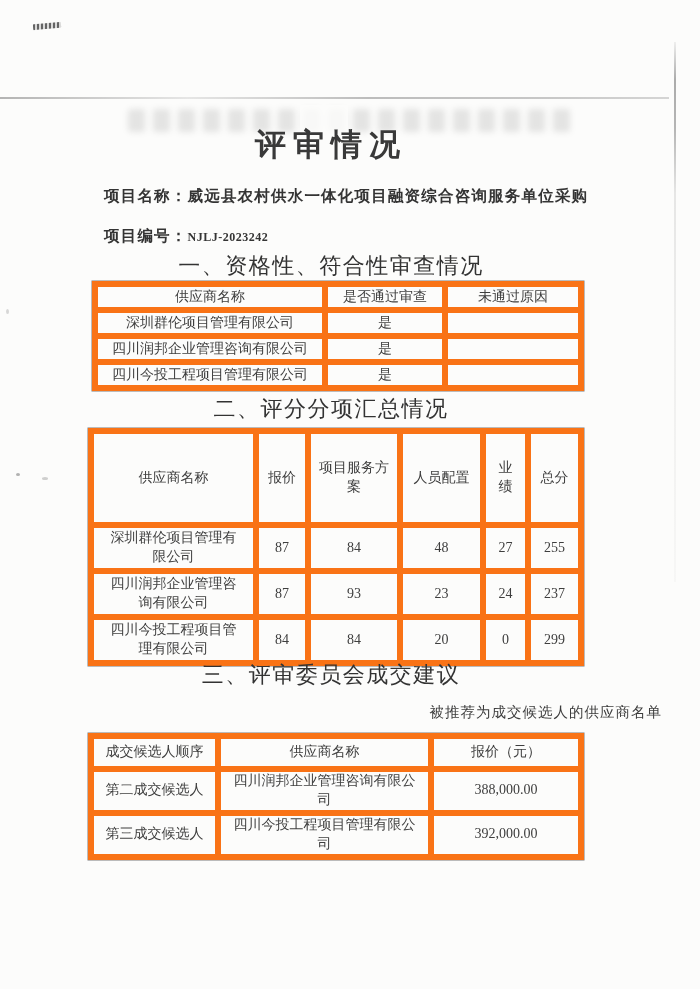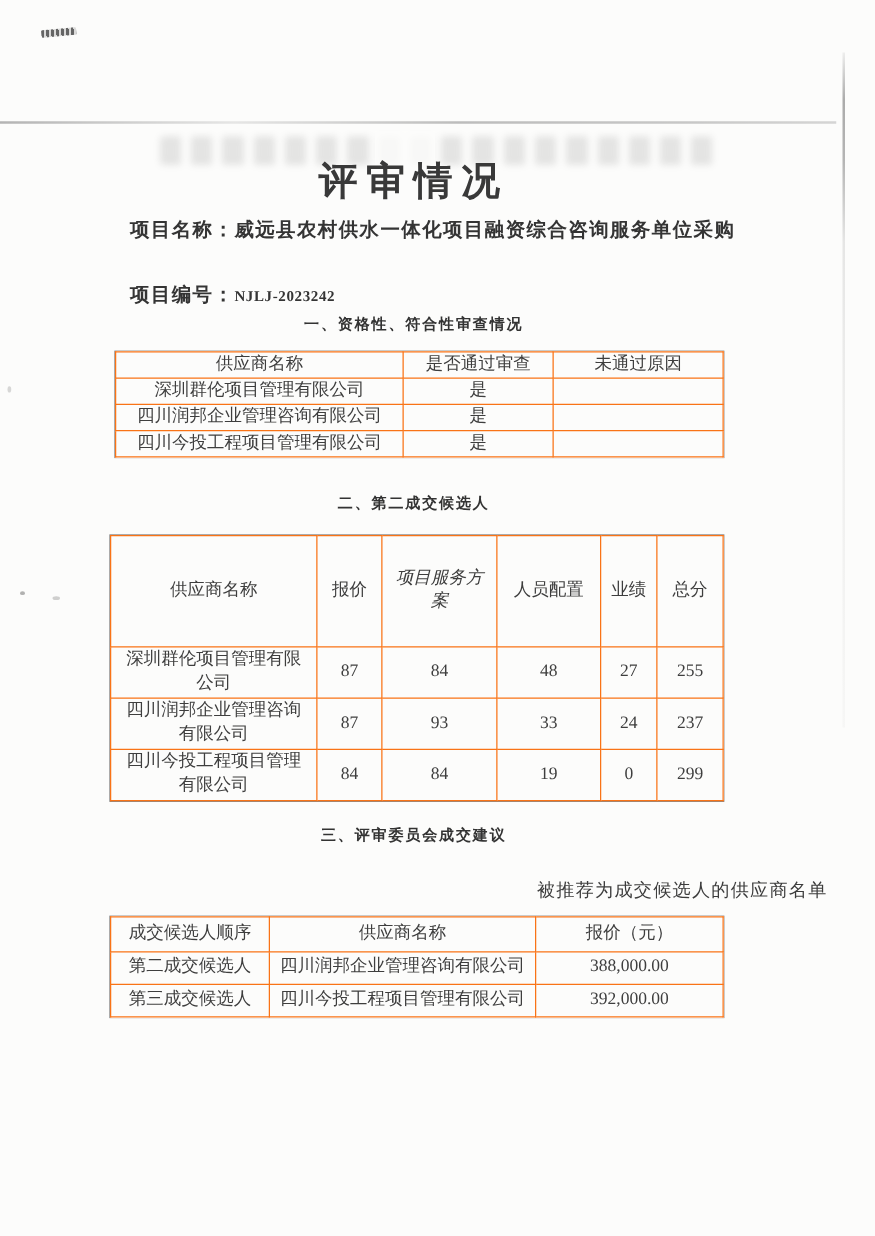--- a/index.html
+++ b/index.html
@@ -39,50 +39,50 @@
   .doc-title{
     position:absolute;top:124px;left:0;width:662px;text-align:center;
     font-size:31px;font-weight:700;letter-spacing:7px;color:#393939;
   }
   .meta{
     position:absolute;left:104px;white-space:nowrap;
     font-family:"Liberation Sans","DejaVu Sans",sans-serif;
     font-size:15.5px;font-weight:700;color:#343434;letter-spacing:1.2px;
   }
   .meta .num{font-family:"Liberation Serif","DejaVu Serif",serif;font-size:12px;letter-spacing:.5px;}
-  .meta1{top:174px;}
+  .meta1{top:186px;}
   .meta2{top:226px;}
   .sec{
     position:absolute;left:0;width:662px;text-align:center;
     font-family:"Liberation Sans","DejaVu Sans",sans-serif;
-    font-size:12px;font-weight:700;color:#333;letter-spacing:1.5px;
+    font-size:22px;font-weight:400;color:#333;letter-spacing:1.5px;
   }
   .sec1{top:251px;}
   .sec2{top:394px;}
   .sec3{top:660px;}
   .subtitle{
     position:absolute;top:703px;left:0;width:662px;text-align:right;
     font-size:14.5px;color:#3c3c3c;letter-spacing:1px;
   }
   
   table{border-collapse:collapse;position:absolute;table-layout:fixed;background:transparent;}
   th,td{
-    border:1px solid #f97316;text-align:center;vertical-align:middle;
+    border:6px solid #f97316;text-align:center;vertical-align:middle;
     font-weight:normal;font-size:14px;color:#3e3e3e;padding:0 6px;
     overflow:hidden;line-height:1.35;
   }
   .tbl{box-shadow:0 0 0 0.5px #7a7a7a;}
   .tbl1{left:92px;top:281px;width:486px;}
   .tbl1 th{height:20px;}
   .tbl1 td{height:20px;}
   .tbl2{left:88px;top:428px;width:490px;}
   .tbl2 th{height:88px;}
   .tbl2 td{height:40px;}
   .tbl2 .name-cell{padding:0 12px;}
-  .tbl2 .wrap-head{padding:0 5px;font-style:italic;}
+  .tbl2 .wrap-head{padding:0 5px;}
   .tbl3{left:88px;top:733px;width:490px;}
   .tbl3 th{height:27px;border-radius:10px;}
   .tbl3 td{height:25px;}
 </style>
 </head>
 <body>
 
 <div class="page">
 
   <div class="scribble"></div>
@@ -123,21 +123,21 @@
       <td></td>
     </tr>
     <tr>
       <td>四川今投工程项目管理有限公司</td>
       <td>是</td>
       <td></td>
     </tr>
   </tbody>
     </table>
 
-  <div class="sec sec2">二、第二成交候选人</div>
+  <div class="sec sec2">二、评分分项汇总情况</div>
   <table class="tbl tbl2">
     <colgroup>
         <col style="width:165px">
         <col style="width:52px">
         <col style="width:92px">
         <col style="width:83px">
         <col style="width:45px">
         <col style="width:53px">
       </colgroup>
     <tbody>
@@ -154,29 +154,29 @@
       <td>87</td>
       <td>84</td>
       <td>48</td>
       <td>27</td>
       <td>255</td>
     </tr>
     <tr>
       <td class="name-cell">四川润邦企业管理咨询有限公司</td>
       <td>87</td>
       <td>93</td>
-      <td>33</td>
+      <td>23</td>
       <td>24</td>
       <td>237</td>
     </tr>
     <tr>
       <td class="name-cell">四川今投工程项目管理有限公司</td>
       <td>84</td>
       <td>84</td>
-      <td>19</td>
+      <td>20</td>
       <td>0</td>
       <td>299</td>
     </tr>
   </tbody>
     </table>
 
   <div class="sec sec3">三、评审委员会成交建议</div>
   <div class="subtitle">被推荐为成交候选人的供应商名单</div>
   <table class="tbl tbl3">
     <colgroup>

